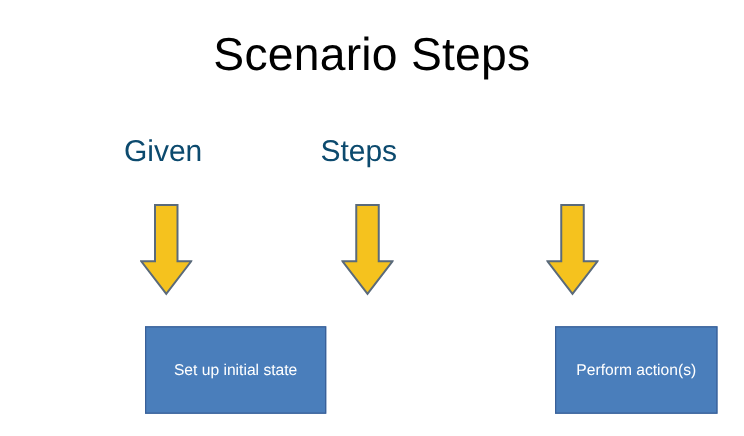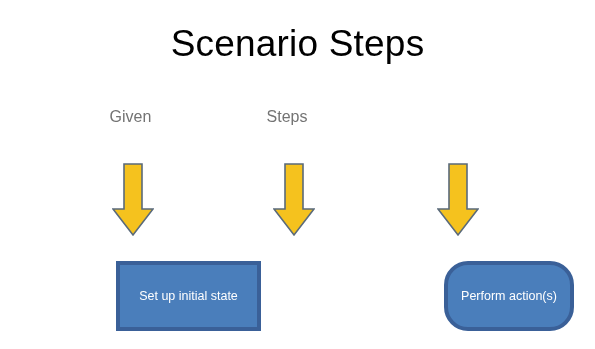--- a/index.html
+++ b/index.html
@@ -38,23 +38,23 @@
   .column {
     position: absolute;
     top: 0;
     height: 349px;
   }
   .col-label {
     position: absolute;
     top: 108px;
     width: 100%;
     text-align: center;
-    font-size: 16px;
+    font-size: 24px;
     font-weight: 400;
-    color: #737373;
+    color: #0c4a6e;
     line-height: 1.15;
     white-space: nowrap;
   }
   
   .arrow-wrap {
     position: absolute;
     top: 163px;
     width: 100%;
     height: 76px;
     display: flex;
@@ -64,21 +64,21 @@
   .arrow-svg {
     display: block;
   }
   
   .step-box {
     position: absolute;
     top: 261px;
     height: 70px;
     box-sizing: border-box;
     background: #4a7ebb;
-    border: 4px solid #c4b5fd;
+    border: 1px solid #c4b5fd;
     display: flex;
     align-items: center;
     justify-content: center;
     color: #ffffff;
     font-size: 12.5px;
     font-weight: 400;
     text-align: center;
     line-height: 1.2;
     padding: 2px 6px;
     box-sizing: border-box;
@@ -103,21 +103,21 @@
     </div>
   </div>
 
   <div class="column" id="column-1" style="left: 222px; width: 130px;">
     <div class="col-label">Steps</div>
     <div class="arrow-wrap" style="left: 7px;">
       <svg class="arrow-svg" width="42" height="74" viewBox="0 0 42 74">
         <polygon points="12,1 30,1 30,46 41,46 21,72 1,46 12,46" fill="#f5c21e" stroke="#5a6a7a" stroke-width="1.6" stroke-linejoin="miter"></polygon>
       </svg>
     </div>
-    <div class="step-box" id="box-1" style="left: 222px; width: 130px; background: rgb(74, 126, 187); border-color: rgb(58, 96, 152); color: rgb(255, 255, 255); border-radius: 24px;">
+    <div class="step-box" id="box-1" style="left: 222px; width: 130px; background: rgb(74, 126, 187); border-color: rgb(58, 96, 152); color: rgb(255, 255, 255);">
       <span>Perform action(s)</span>
     </div>
   </div>
 
   <div class="column" id="column-2" style="left: 404px; width: 138px;">
     <div class="arrow-wrap" style="left: -15px;">
       <svg class="arrow-svg" width="42" height="74" viewBox="0 0 42 74">
         <polygon points="12,1 30,1 30,46 41,46 21,72 1,46 12,46" fill="#f5c21e" stroke="#5a6a7a" stroke-width="1.6" stroke-linejoin="miter"></polygon>
       </svg>
     </div>

